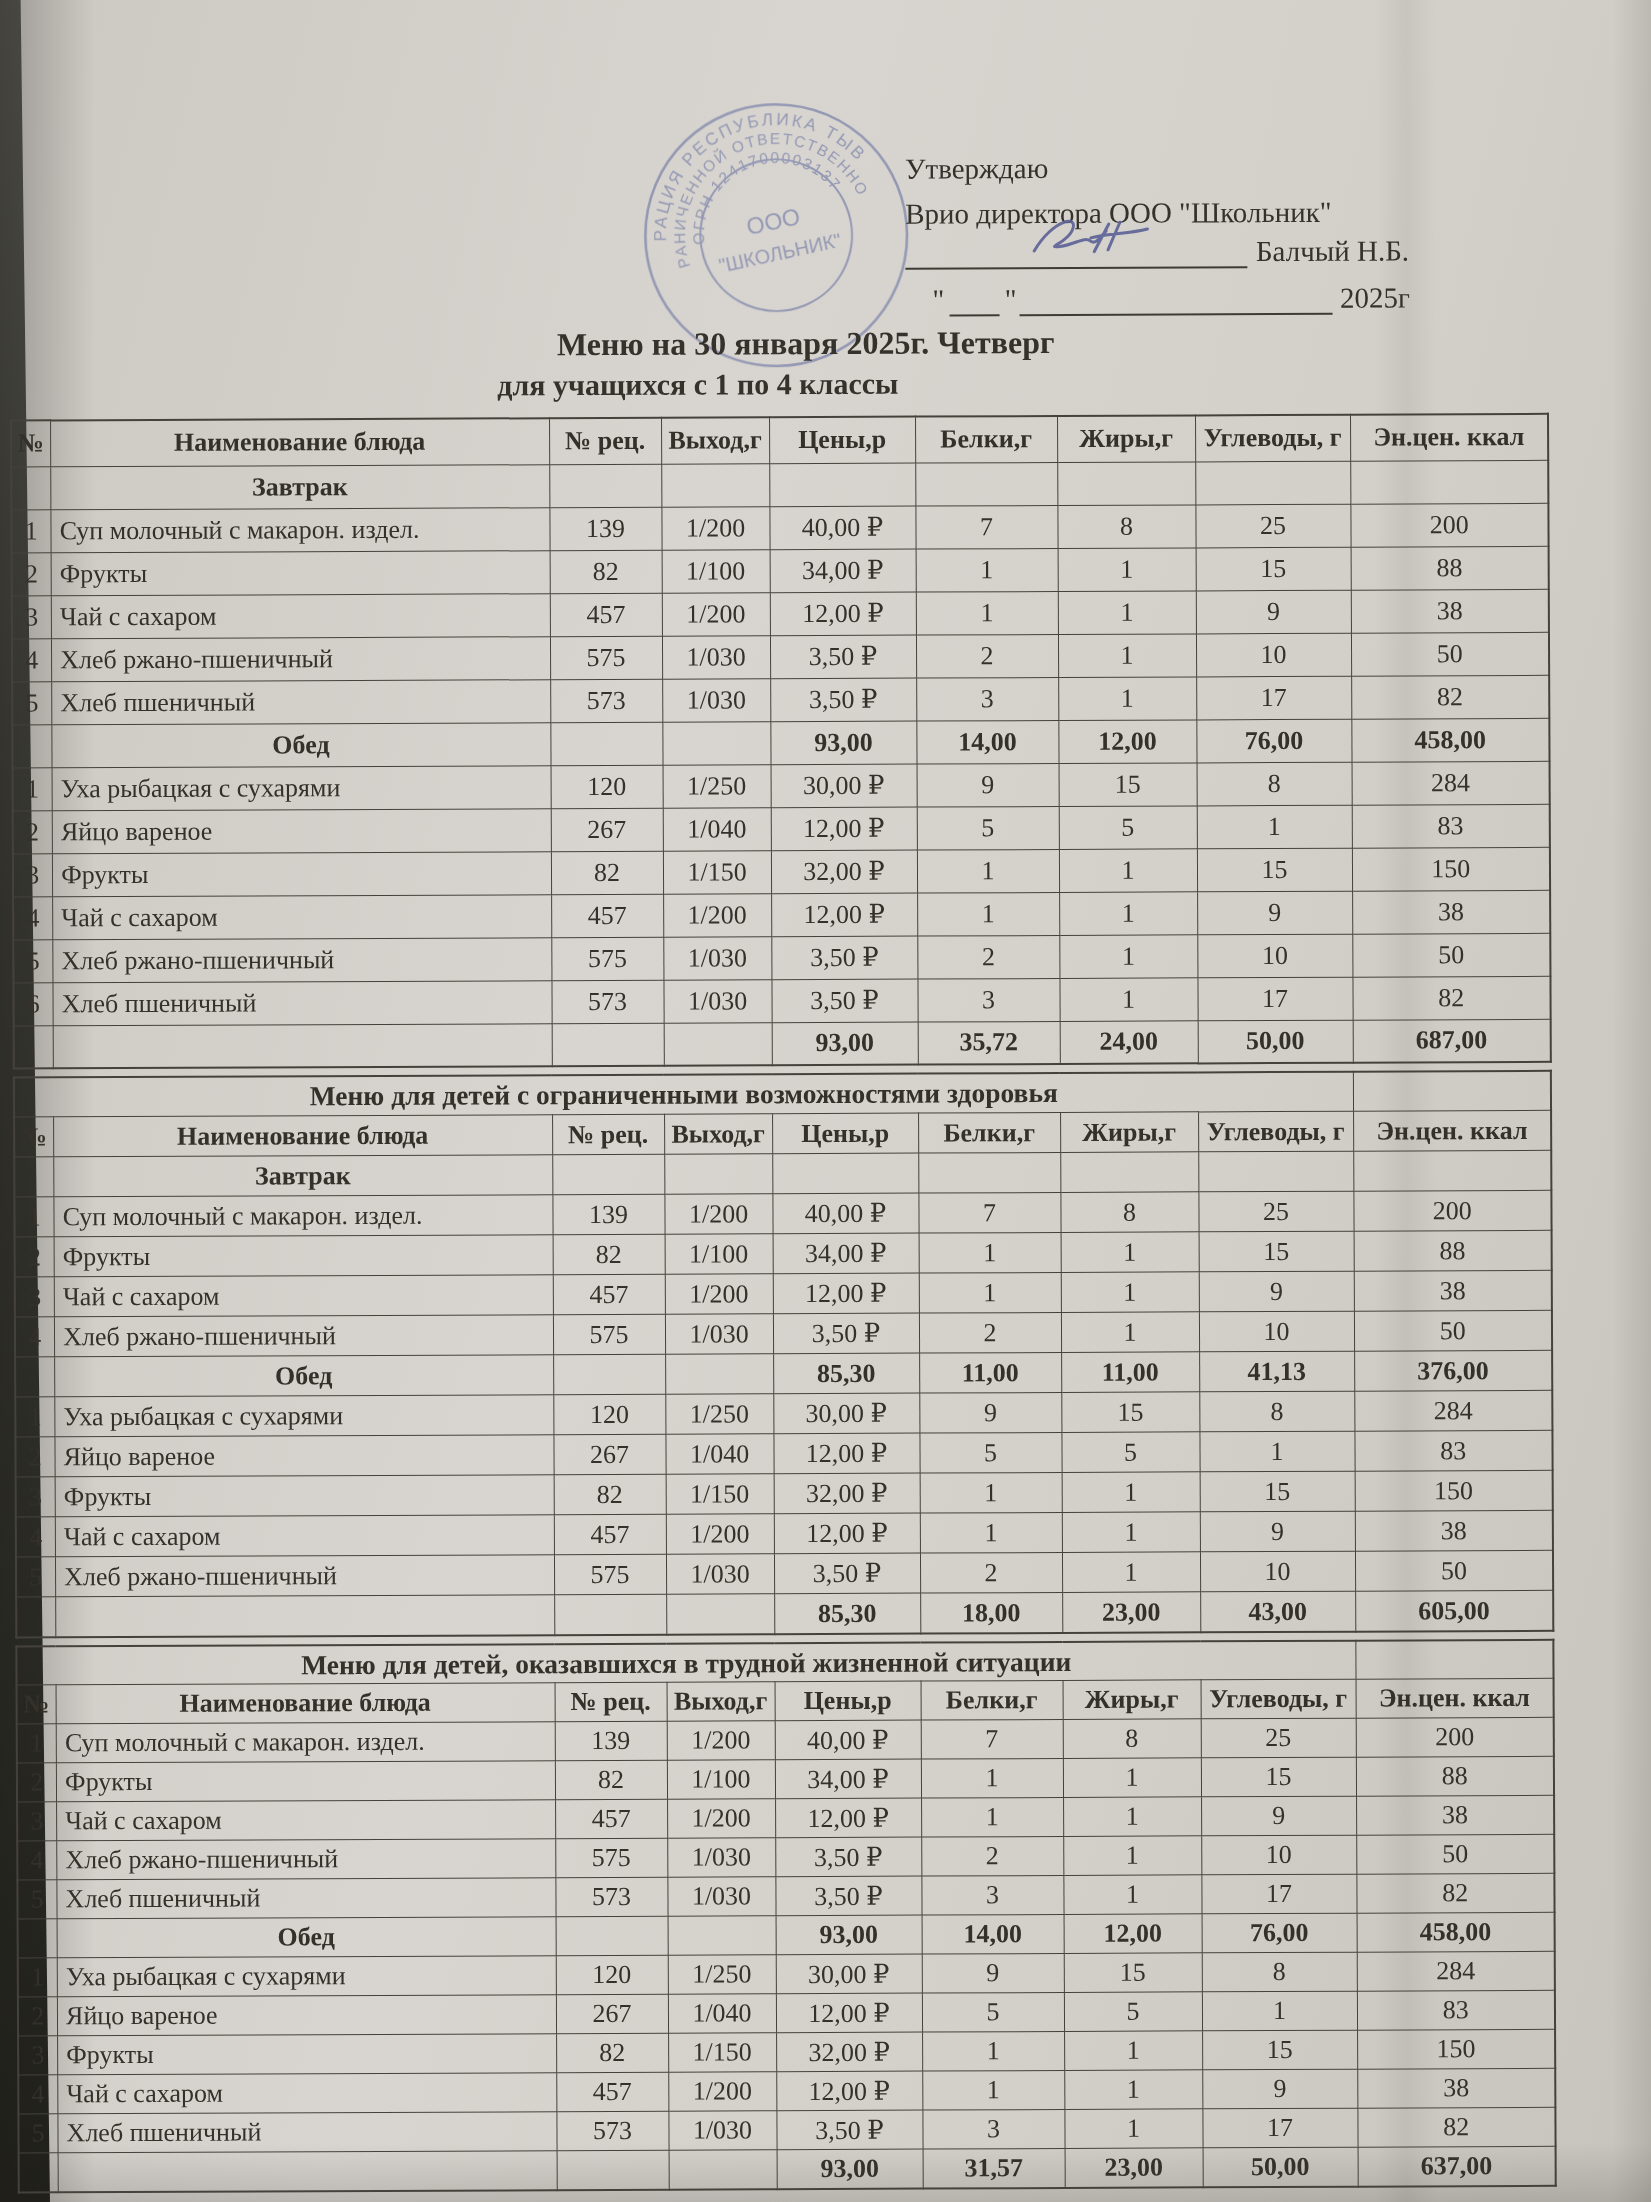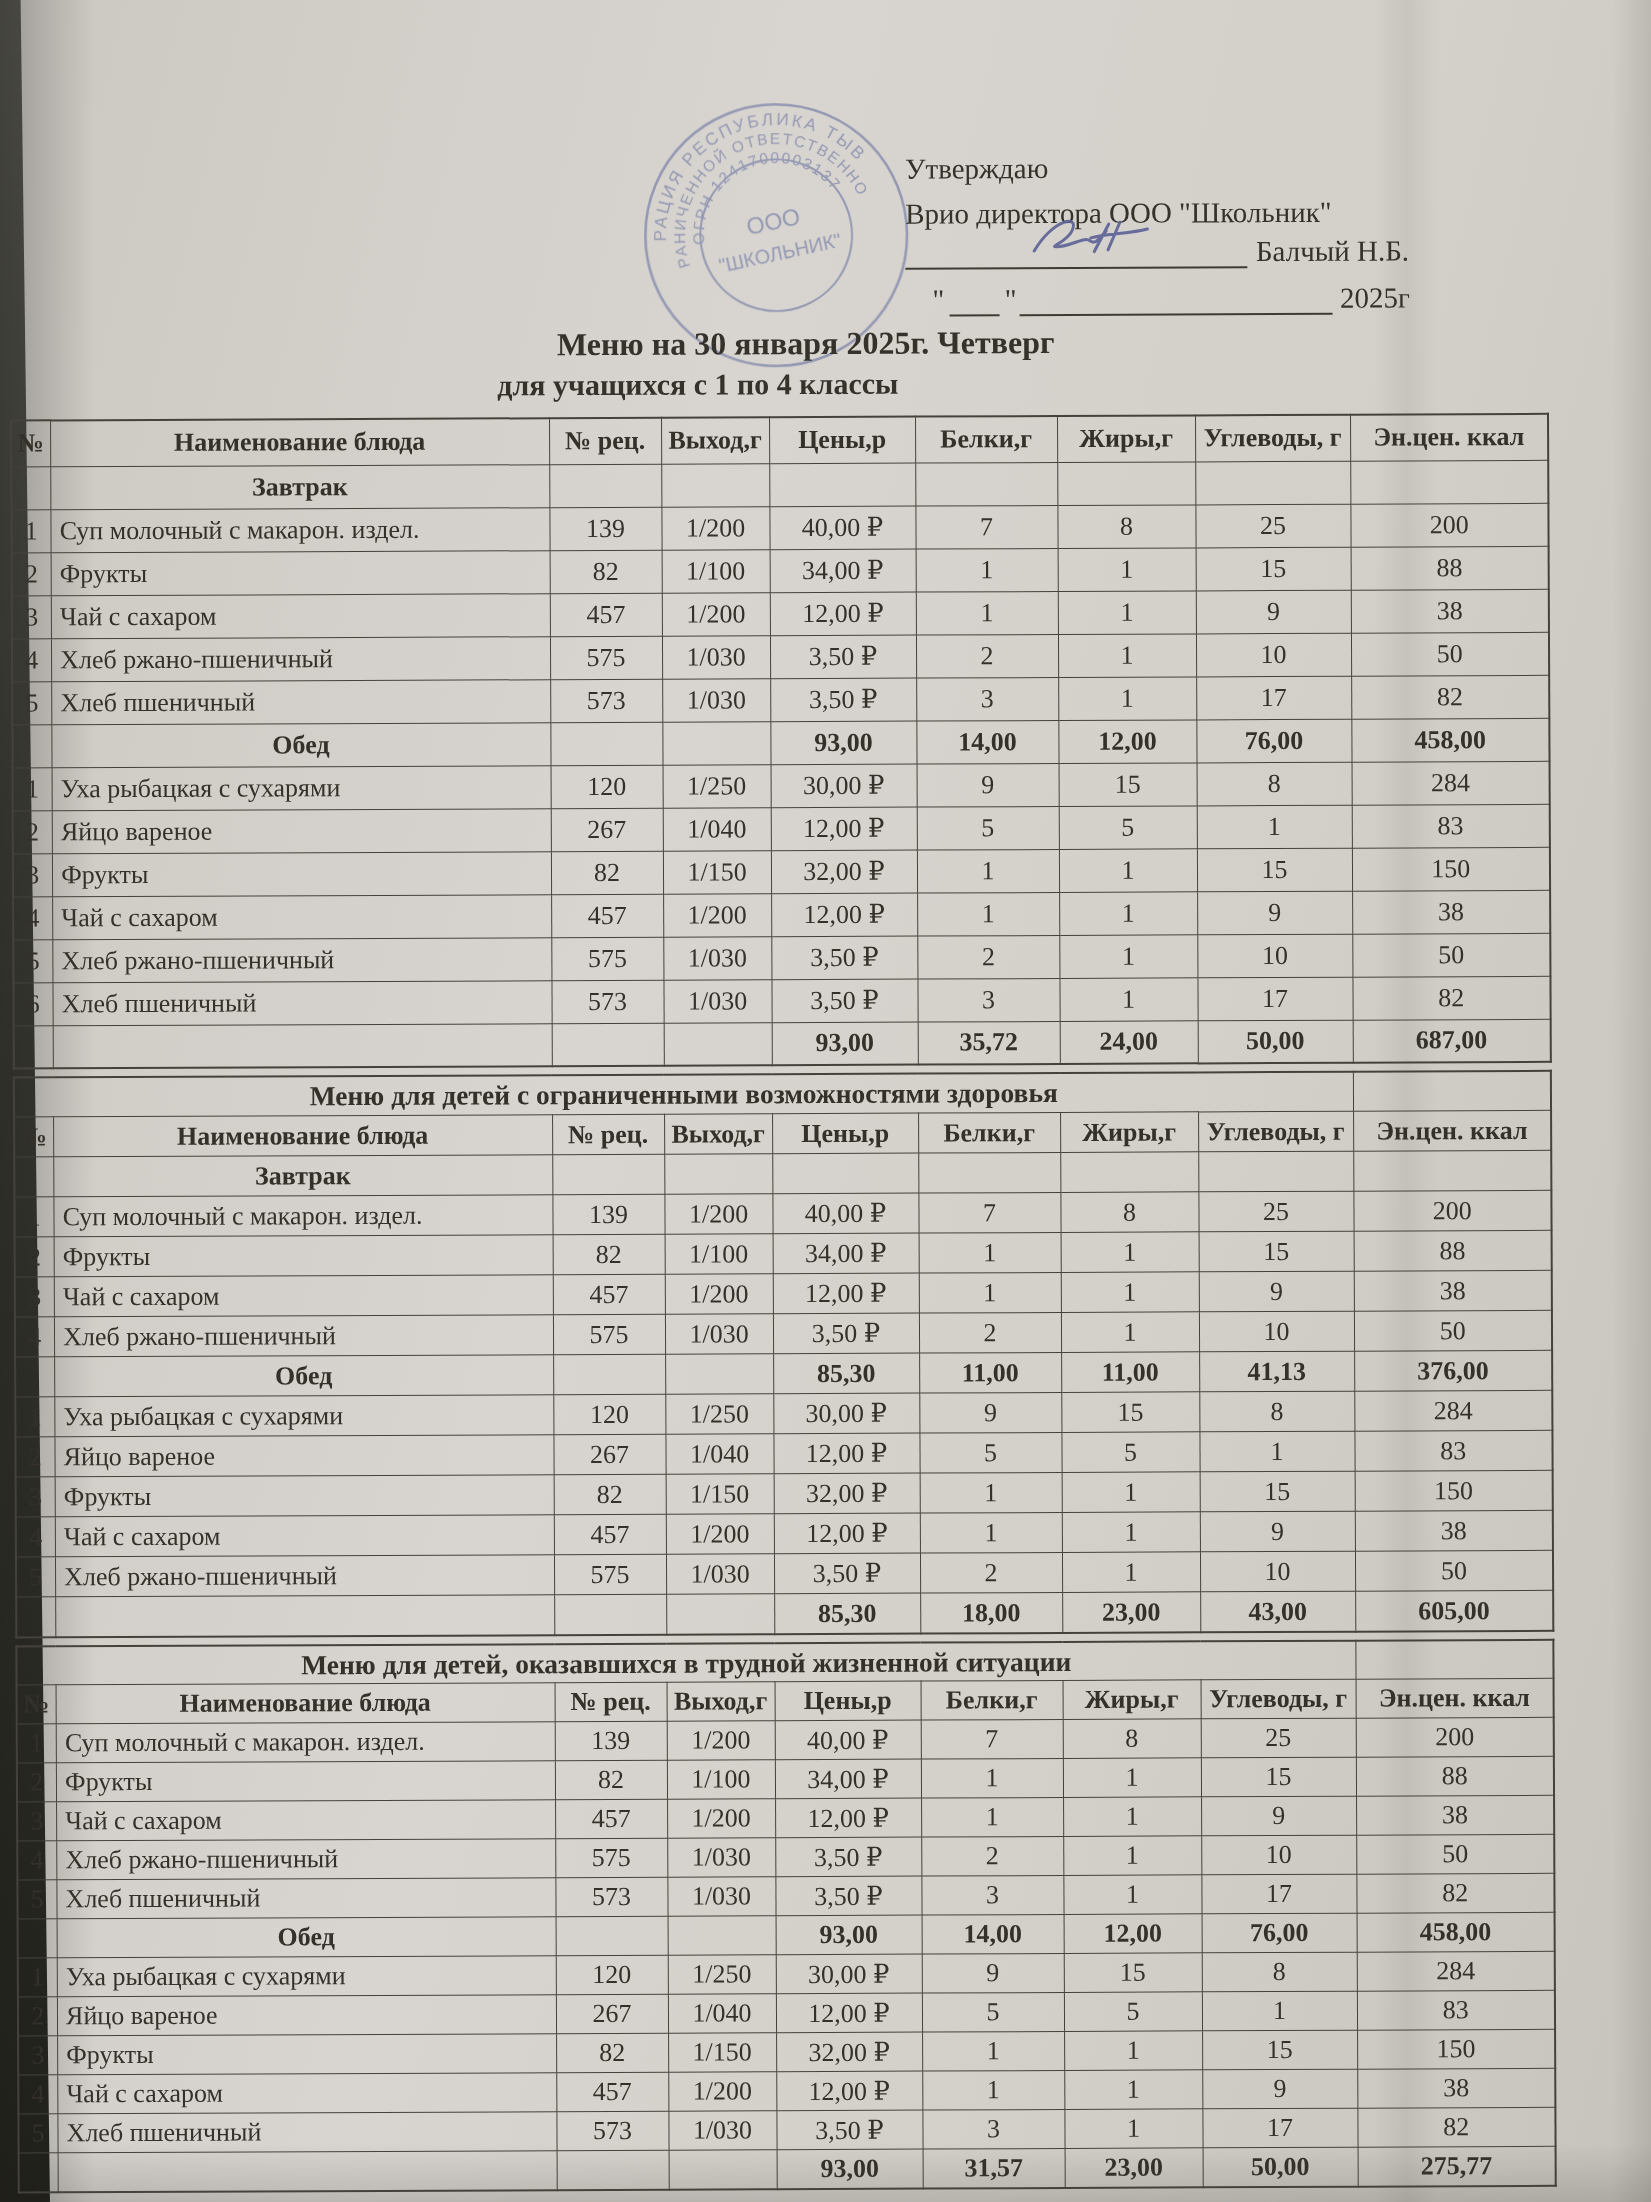--- a/index.html
+++ b/index.html
@@ -598,20 +598,20 @@
           </tr>
           <tr>
             <td></td>
             <td></td>
             <td></td>
             <td></td>
             <td class="b c">93,00</td>
             <td class="b c">31,57</td>
             <td class="b c">23,00</td>
             <td class="b c">50,00</td>
-            <td class="b c">275,77</td>
+            <td class="b c">637,00</td>
           </tr>
         </tbody>
       </table>
     </div>
 
 </div>
 
 
 </body></html>

